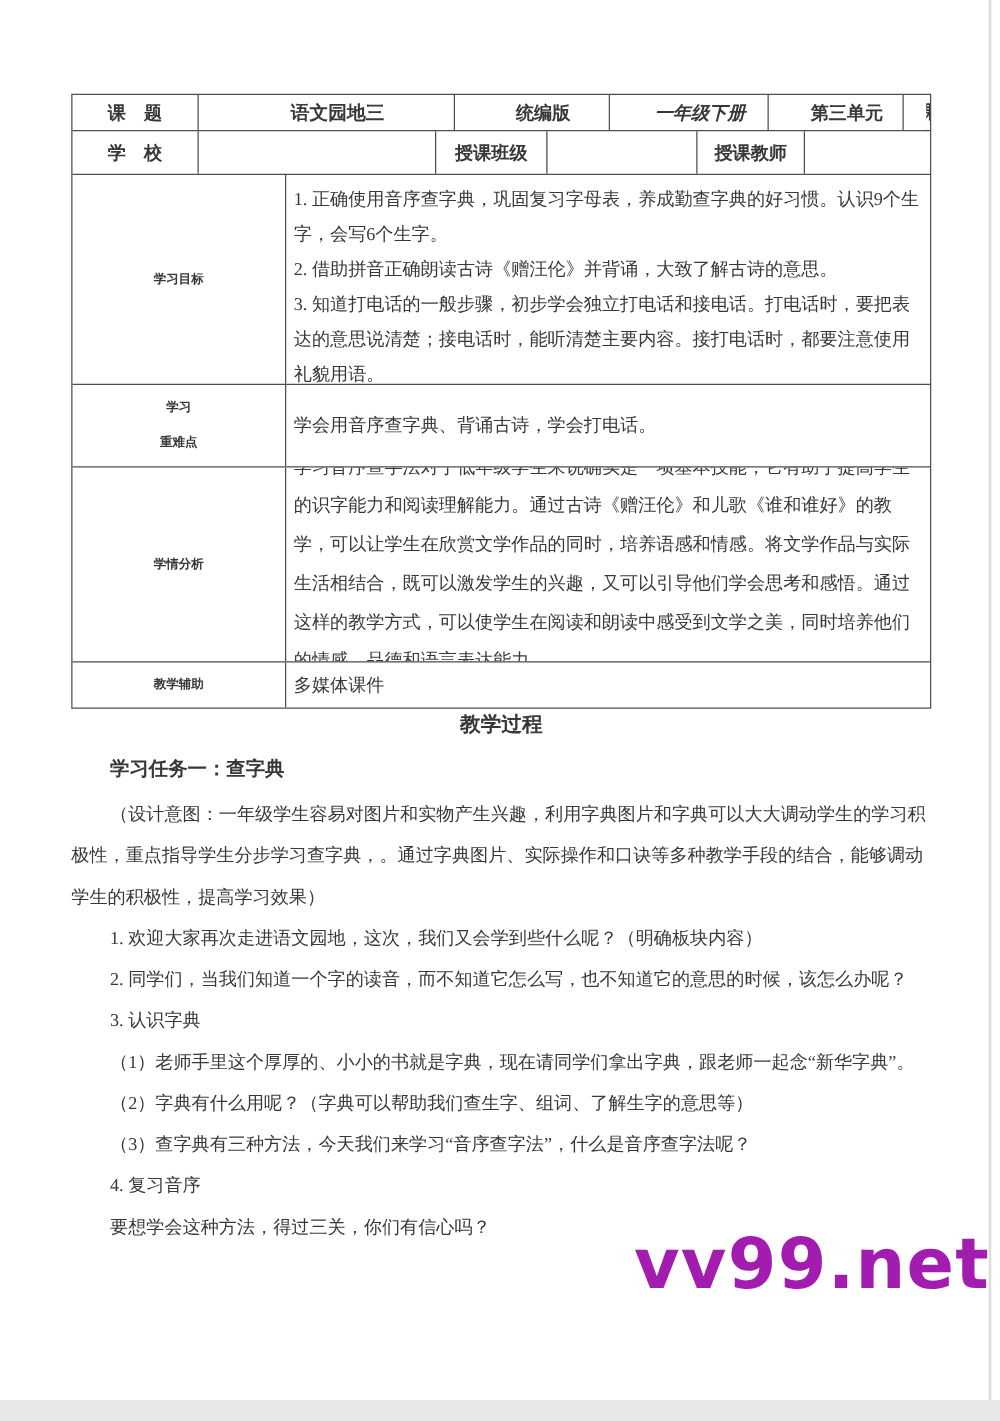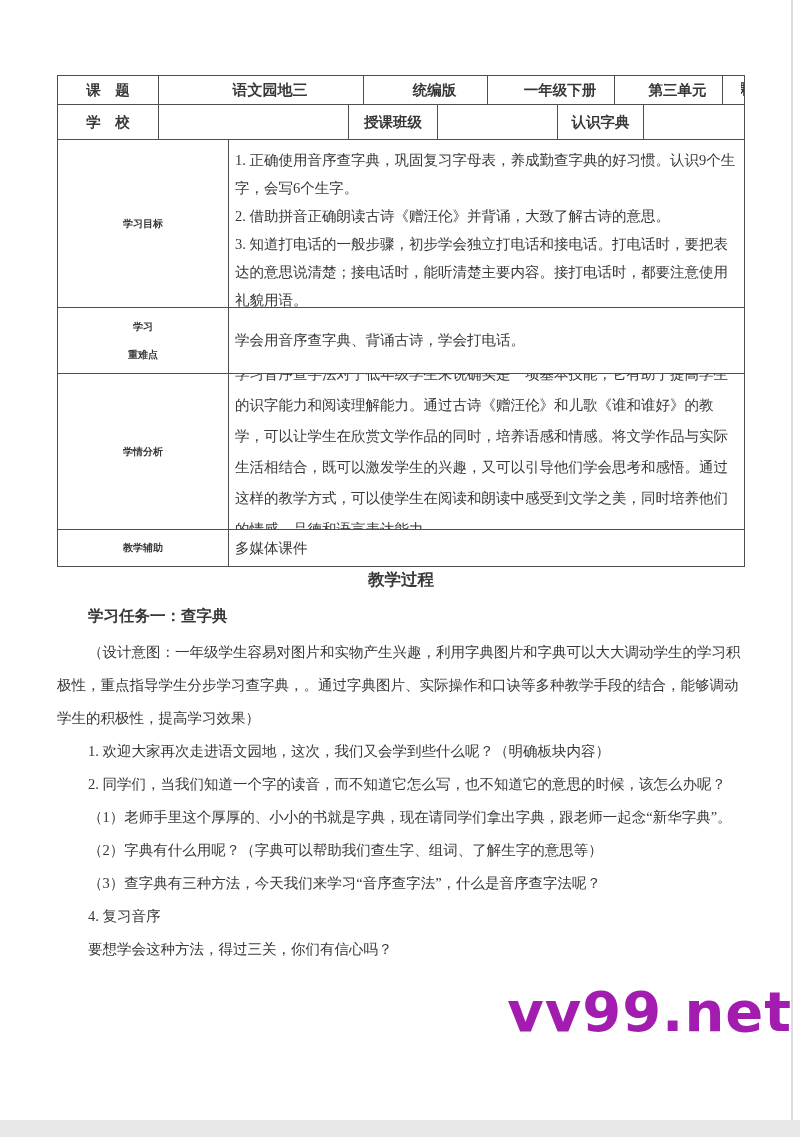--- a/index.html
+++ b/index.html
@@ -38,21 +38,21 @@
     display:flex; align-items:center; overflow:hidden;
     border-right:1.5px solid #4f4f4f;
   }
   .t-cell:last-child { border-right:none; }
   .c-center { justify-content:center; text-align:center; }
   .c-bold { font-weight:700; }
   .c-title { font-weight:700; font-size:15px; }
   .row-h1 { height:29px;gap:18px; }
   .row-h2 { height:35px; }
   .r1c1 { flex:0 0 101px; } .r1c2 { flex:0 0 187px; } .r1c3 { flex:0 0 106px; }
-  .r1c4 { flex:0 0 109px; } .r1c5 { flex:0 0 90px; }  .r1c6 { flex:1; }
+  .r1c4 { flex:0 0 109px;font-style:italic; } .r1c5 { flex:0 0 90px; }  .r1c6 { flex:1; }
   .r2c1 { flex:0 0 101px; } .r2c2 { flex:0 0 190px; } .r2c3 { flex:0 0 89px; }
   .r2c4 { flex:0 0 120px; } .r2c5 { flex:0 0 86px; }  .r2c6 { flex:1; }
   .label-col {
     flex:0 0 171px; justify-content:center; text-align:center;
     font-weight:700; font-size:10px; flex-direction:column; line-height:28px;
   }
   .content-col { flex:1; padding:4px 6px; }
   .row-objectives { height:168px; }
   .row-objectives .content-col { display:block; padding-top:6px; }
   .row-objectives p { line-height:28px; margin:0; }
@@ -93,21 +93,21 @@
       <div class="t-cell c-center c-bold r1c4">一年级下册</div>
       <div class="t-cell c-center c-bold r1c5">第三单元</div>
       <div class="t-cell c-center c-bold r1c6">1 课时</div>
     </div>
 
     <div class="t-row row-h2">
       <div class="t-cell c-center c-bold r2c1">学　校</div>
       <div class="t-cell r2c2"></div>
       <div class="t-cell c-center c-bold r2c3">授课班级</div>
       <div class="t-cell r2c4"></div>
-      <div class="t-cell c-center c-bold r2c5">认识字典</div>
+      <div class="t-cell c-center c-bold r2c5">授课教师</div>
       <div class="t-cell r2c6"></div>
     </div>
 
     <div class="t-row row-objectives">
       <div class="t-cell label-col">学习目标</div>
       <div class="t-cell content-col">
         <p>1. 正确使用音序查字典，巩固复习字母表，养成勤查字典的好习惯。认识9个生字，会写6个生字。</p>
         <p>2. 借助拼音正确朗读古诗《赠汪伦》并背诵，大致了解古诗的意思。</p>
         <p>3. 知道打电话的一般步骤，初步学会独立打电话和接电话。打电话时，要把表达的意思说清楚；接电话时，能听清楚主要内容。接打电话时，都要注意使用礼貌用语。</p>
 
@@ -134,20 +134,21 @@
 
   </div>
 
   <div class="body-section">
     <div class="process-heading">教学过程</div>
     <div class="task-title">学习任务一：查字典</div>
     <div class="paragraphs">
       <p>（设计意图：一年级学生容易对图片和实物产生兴趣，利用字典图片和字典可以大大调动学生的学习积极性，重点指导学生分步学习查字典，。通过字典图片、实际操作和口诀等多种教学手段的结合，能够调动学生的积极性，提高学习效果）</p>
       <p>1. 欢迎大家再次走进语文园地，这次，我们又会学到些什么呢？（明确板块内容）</p>
       <p>2. 同学们，当我们知道一个字的读音，而不知道它怎么写，也不知道它的意思的时候，该怎么办呢？</p>
+      <p>3. 认识字典</p>
       <p>（1）老师手里这个厚厚的、小小的书就是字典，现在请同学们拿出字典，跟老师一起念“新华字典”。</p>
       <p>（2）字典有什么用呢？（字典可以帮助我们查生字、组词、了解生字的意思等）</p>
       <p>（3）查字典有三种方法，今天我们来学习“音序查字法”，什么是音序查字法呢？</p>
       <p>4. 复习音序</p>
       <p>要想学会这种方法，得过三关，你们有信心吗？</p>
     </div>
   </div>
 
   <div class="page-edge-right"></div>
   <div class="page-bottom-strip"></div>

